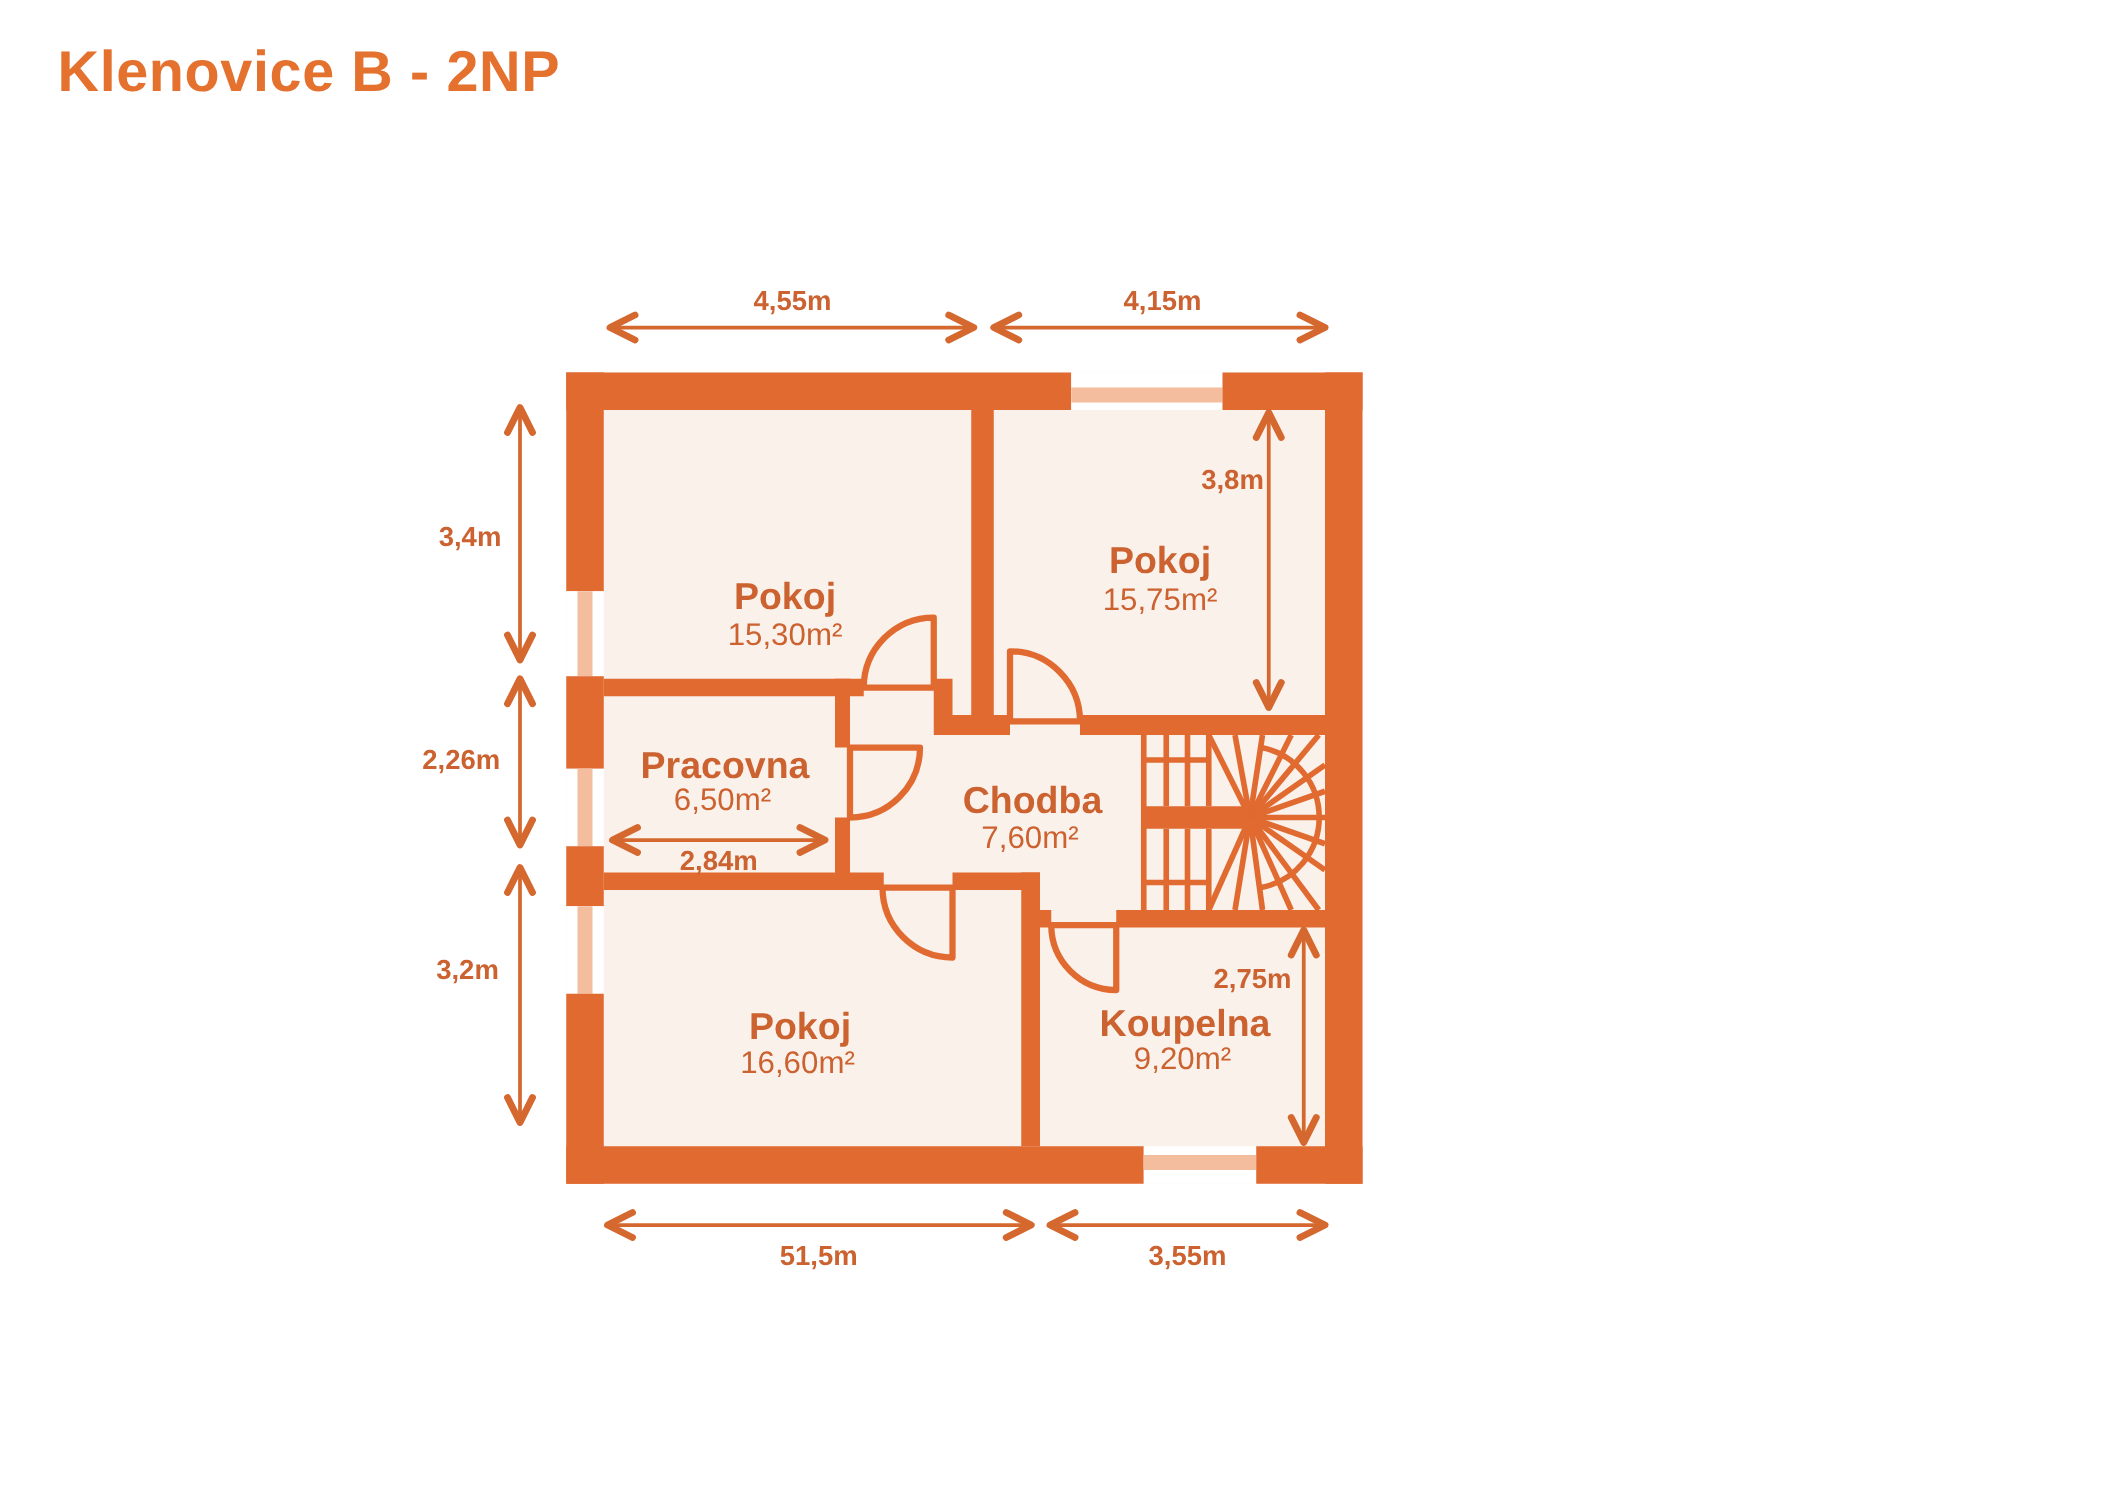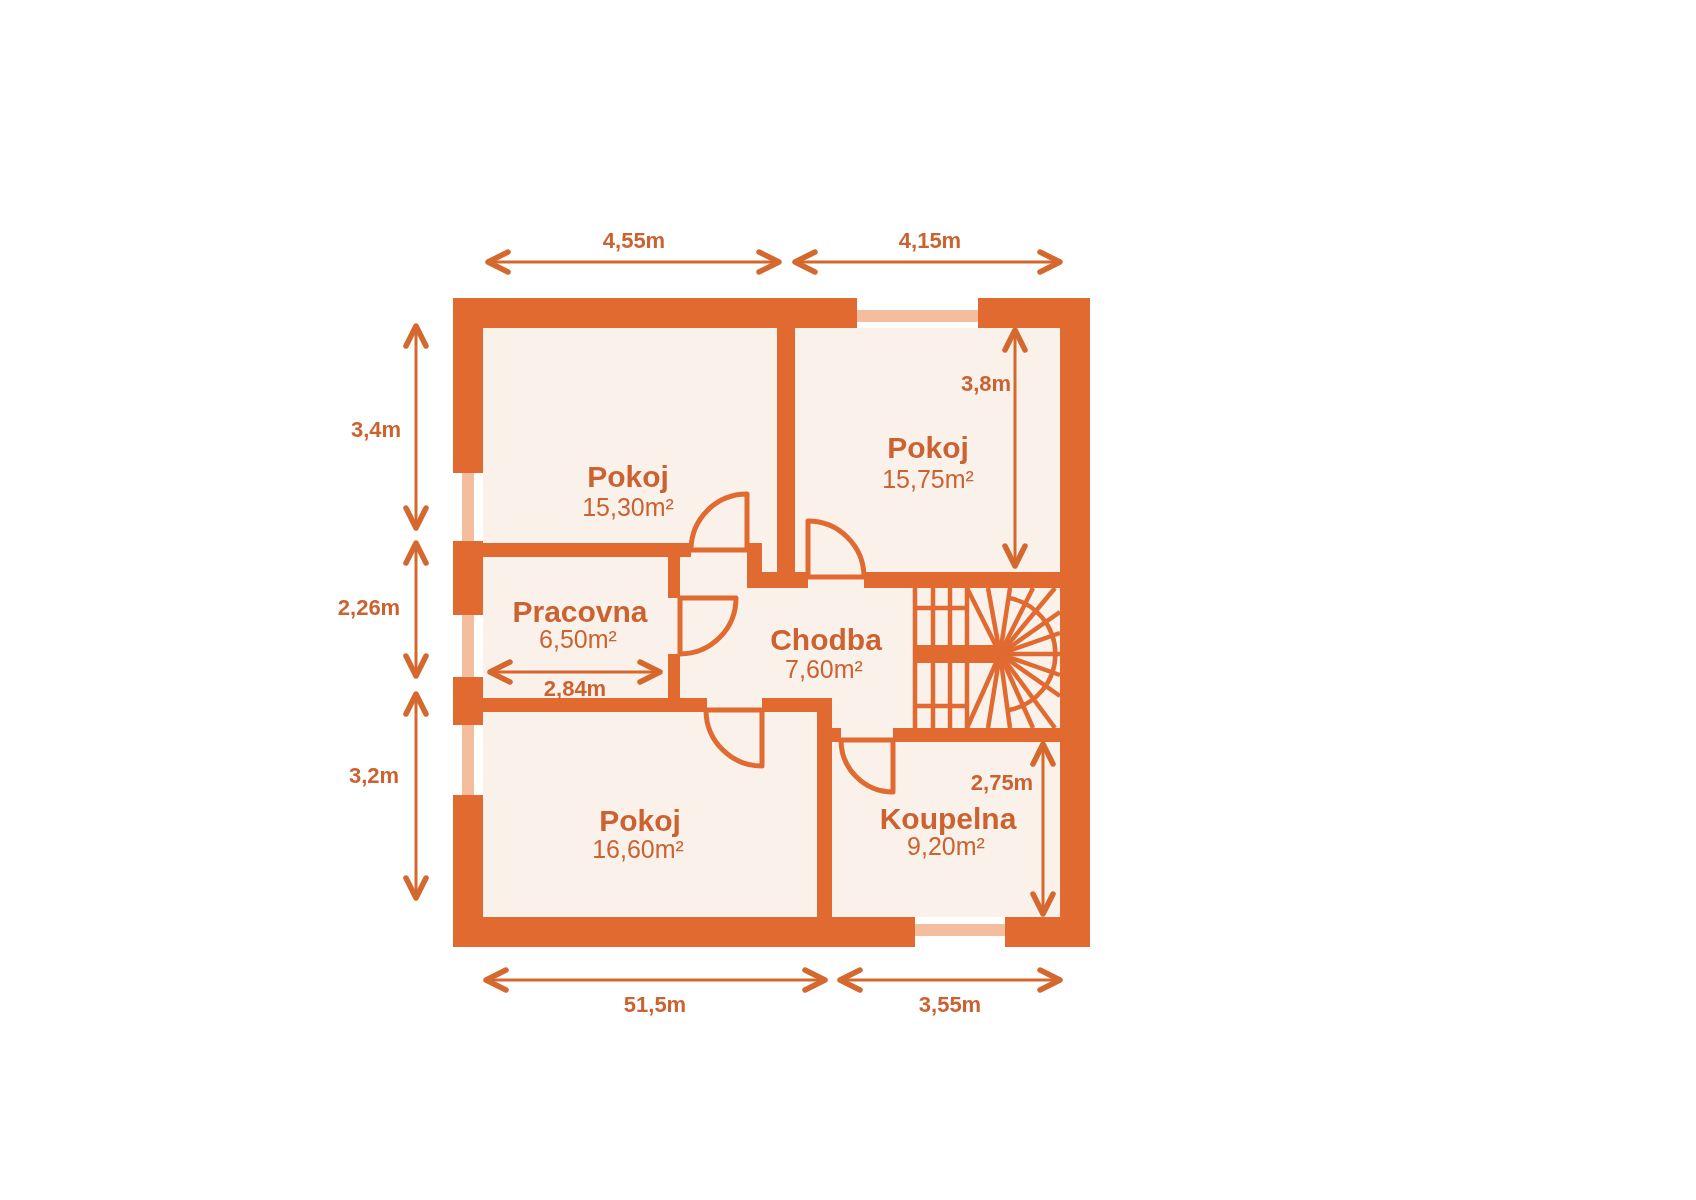--- a/index.html
+++ b/index.html
@@ -22,20 +22,21 @@
   .dim-line{stroke:var(--arrow);stroke-width:3;fill:none;}
   .dim-label{fill:var(--text);font-size:22px;font-weight:bold;text-anchor:middle;}
   .room-name{fill:var(--text);font-size:30px;font-weight:bold;text-anchor:middle;}
   .room-area{fill:var(--text);font-size:25px;text-anchor:middle;}
 </style>
 </head>
 <body>
 
 <div class="stage">
 
+  <div class="title">Klenovice B - 2NP</div>
 
   <svg width="1696" height="1200" viewBox="0 0 1696 1200">
 
     <defs>
       <marker id="ah" viewBox="0 0 12 12" refX="10" refY="6" markerWidth="10" markerHeight="10" orient="auto-start-reverse">
         <path d="M2,2 L10,6 L2,10" fill="none" stroke="#d4682e" stroke-width="2.2" stroke-linecap="round" stroke-linejoin="round"></path>
       </marker>
     </defs>
 
     <rect class="room-fill" x="453" y="298" width="637" height="649"></rect>

